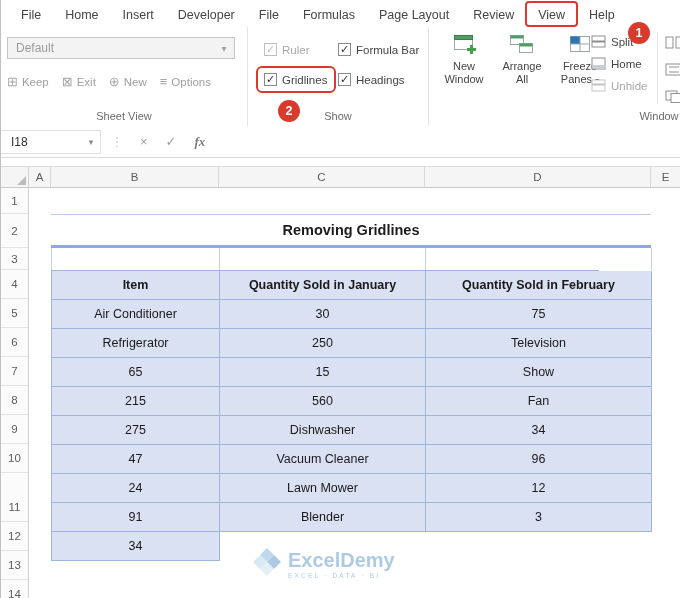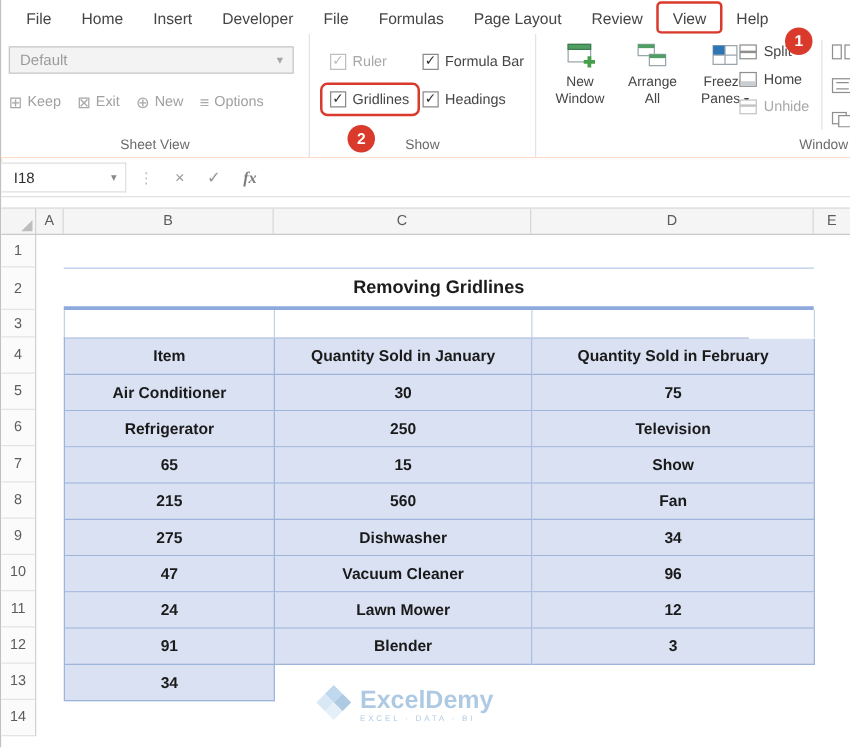--- a/index.html
+++ b/index.html
@@ -69,21 +69,21 @@
   .corner{width:28px;flex:none;position:relative;border-right:1px solid #d2d2d2;box-sizing:border-box;}
   .corner::after{content:'';position:absolute;right:2px;bottom:2px;border-style:solid;border-width:0 0 9px 9px;border-color:transparent transparent #bdbdbd transparent;}
   .colhead{display:flex;align-items:center;justify-content:center;font-size:11.5px;color:#5c5c5c;border-right:1px solid #d8d8d8;box-sizing:border-box;flex:none;}
   .rowheads{position:absolute;top:30px;left:0;width:28px;background:#fbfbfb;border-right:1px solid #d2d2d2;box-sizing:border-box;}
   .rownum{display:flex;align-items:center;justify-content:center;font-size:11.5px;color:#5c5c5c;border-bottom:1px solid #e4e4e4;box-sizing:border-box;}
 
   .title-cell{position:absolute;left:50px;top:56px;width:600px;height:34px;box-sizing:border-box;border-top:1px solid #b9cbe8;border-bottom:3px solid var(--title-underline);display:flex;align-items:center;justify-content:center;font-size:14.5px;font-weight:bold;color:#1c1c1c;}
   .row3{position:absolute;left:50px;top:90px;width:600px;height:22px;display:grid;grid-template-columns:168px 206px 226px;border-left:1px solid var(--tborder-light);box-sizing:border-box;}
   .r3c{border-right:1px solid var(--tborder-light);box-sizing:border-box;}
   .table{position:absolute;left:50px;top:112px;width:548px;display:grid;grid-template-columns:168px 206px 226px;grid-auto-rows:29px;border-left:1px solid var(--tborder);border-top:1px solid var(--tborder);box-sizing:border-box;}
-  .tcell{background:var(--tfill);border-right:1px solid var(--tborder);border-bottom:1px solid var(--tborder);display:flex;align-items:center;justify-content:center;font-size:12.5px;color:#1a1a1a;box-sizing:border-box;font-weight:bold;}
+  .tcell{background:var(--tfill);border-right:1px solid var(--tborder);border-bottom:1px solid var(--tborder);display:flex;align-items:center;justify-content:center;font-size:12.5px;color:#1a1a1a;box-sizing:border-box;}
   .tcell.th{font-weight:bold;}
 
   .watermark{position:absolute;left:252px;top:390px;display:flex;align-items:center;gap:7px;opacity:.38;}
   .wm-name{font-size:20px;font-weight:bold;color:var(--wm-blue);line-height:20px;}
   .wm-tag{font-size:6.5px;letter-spacing:2.2px;color:var(--wm-blue);margin-top:2px;}
 
   
   .callout{position:absolute;width:22px;height:22px;border-radius:50%;background:var(--red);color:#fff;font-size:12.5px;font-weight:bold;display:flex;align-items:center;justify-content:center;z-index:20;}
   .c1{left:627px;top:22px;}
   .c2{left:277px;top:100px;}
@@ -270,21 +270,21 @@
         <div class="rownum" style="height: 26px;">1</div>
         <div class="rownum" style="height: 34px;">2</div>
         <div class="rownum" style="height: 22px;">3</div>
         <div class="rownum" style="height: 29px;">4</div>
         <div class="rownum" style="height: 29px;">5</div>
         <div class="rownum" style="height: 29px;">6</div>
         <div class="rownum" style="height: 29px;">7</div>
         <div class="rownum" style="height: 29px;">8</div>
         <div class="rownum" style="height: 29px;">9</div>
         <div class="rownum" style="height: 29px;">10</div>
-        <div class="rownum" style="height: 29px;">11</div>
+        <div class="rownum" style="height: 29px; margin-top: 20px;">11</div>
         <div class="rownum" style="height: 29px;">12</div>
         <div class="rownum" style="height: 29px;">13</div>
         <div class="rownum" style="height: 29px; text-align: center;">14</div>
       </div>
 
     <div class="title-cell">Removing Gridlines</div>
 
     <div class="row3">
       <div class="r3c"></div>
       <div class="r3c"></div>

